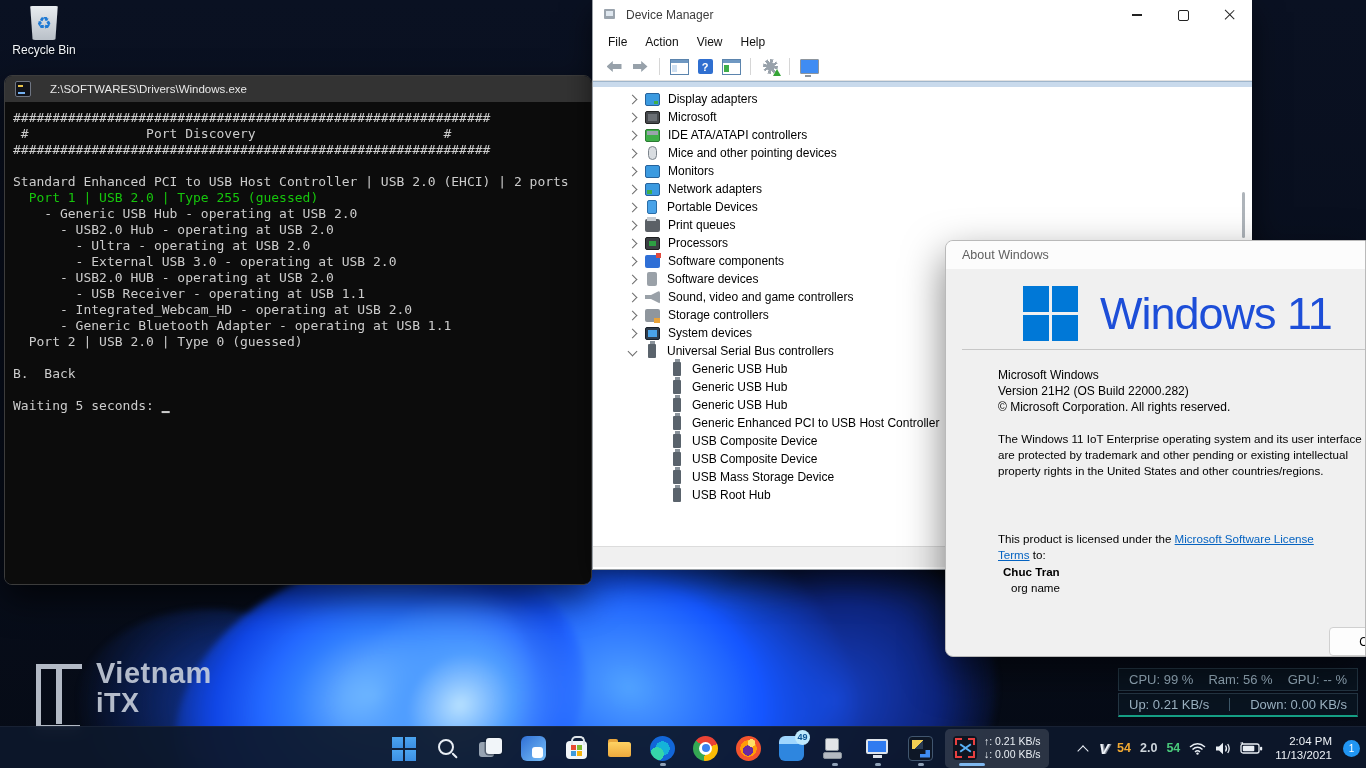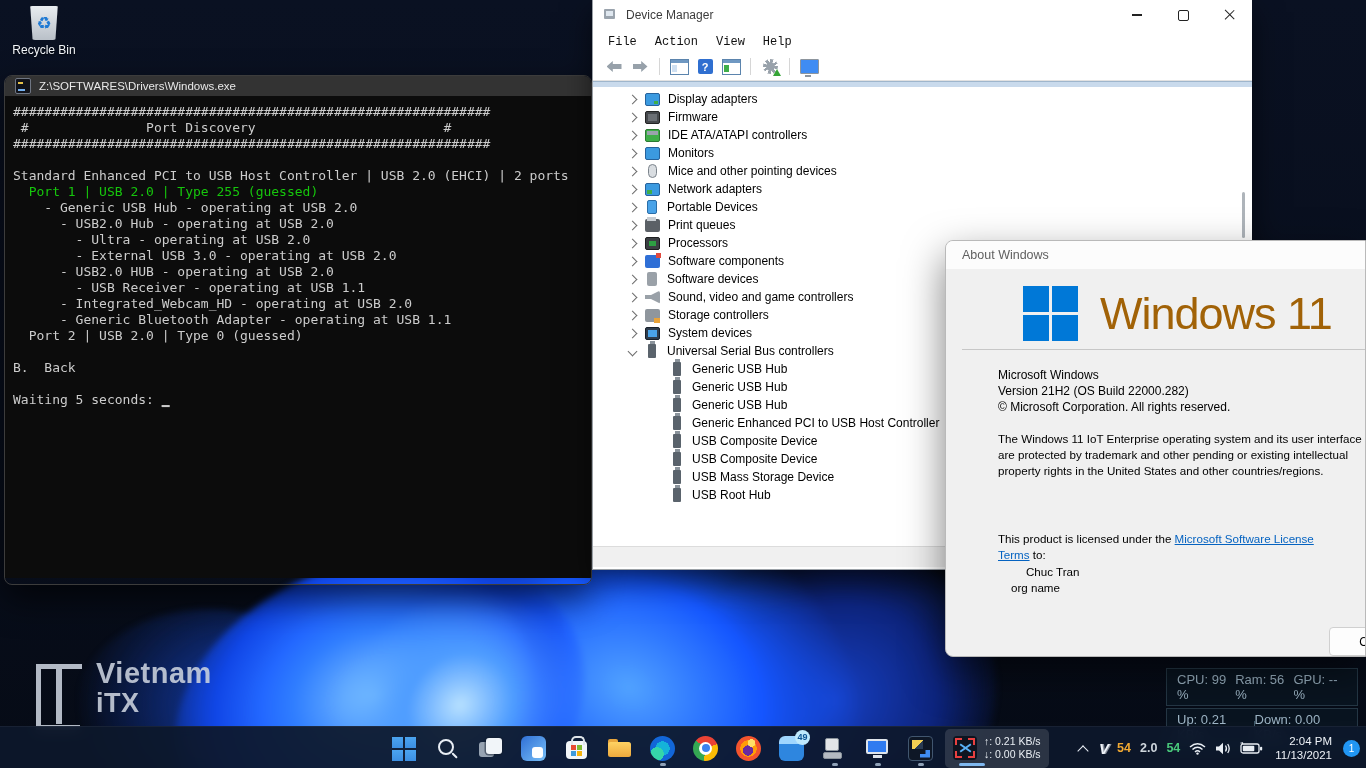--- a/index.html
+++ b/index.html
@@ -36,21 +36,21 @@
   .recycle{left:6px;top:6px;width:76px;text-align:center;z-index:2;cursor:default;}
   .bin{width:30px;height:34px;margin:0 auto;position:relative;
        background:linear-gradient(180deg,#e8ecf0,#b9c0c8);border-radius:3px 3px 6px 6px;
        clip-path:polygon(4% 0,96% 0,88% 100%,12% 100%);display:flex;align-items:center;justify-content:center;}
   .bin span{color:#1f7ad4;font-size:17px;line-height:17px;}
   .rb-label{color:#f2f5f9;font-size:12px;margin-top:3px;text-shadow:0 1px 2px rgba(0,0,0,.8);}
 
   
   .console{left:4px;top:75px;width:588px;height:510px;border-radius:8px;overflow:hidden;z-index:3;
            box-shadow:0 14px 34px rgba(0,0,0,.65);border:1px solid #3c3c3c;box-sizing:border-box;}
-  .con-title{height:20px;background:#333333;display:flex;align-items:center;padding:0 10px;}
+  .con-title{height:26px;background:#333333;display:flex;align-items:center;padding:0 10px;gap:11px;}
   .con-ico{width:14px;height:14px;border-radius:2px;margin-right:8px;
            background:#11131a;border:1px solid #6f7683;position:relative;}
   .con-ico::before{content:"";position:absolute;left:2px;top:3px;width:5px;height:2px;background:#e8c34a;}
   .con-ico::after{content:"";position:absolute;left:2px;bottom:2px;width:7px;height:2px;background:#74b0f0;}
   .con-title-text{color:#e8e8e8;font-size:11.5px;}
   .con-body{height:calc(100% - 26px);background:#0c0c0c;padding:8px 0 0 8px;box-sizing:border-box;}
   .cline{font-family:"DejaVu Sans Mono","Liberation Mono",monospace;font-size:13px;line-height:16px;
          min-height:16px;white-space:pre;color:#cccccc;}
   .cline.green{color:#16c60c;}
 
@@ -62,21 +62,21 @@
   .dm-title-ico::before{content:"";position:absolute;left:1px;top:0;width:11px;height:10px;background:#9aa3ad;border-radius:1px;}
   .dm-title-ico::after{content:"";position:absolute;left:3px;top:2px;width:7px;height:5px;background:#dfe7ef;}
   .dm-title-text{font-size:12px;color:#3c3c3c;flex:1;}
   .wc{width:46px;height:30px;display:flex;align-items:center;justify-content:center;cursor:default;}
   .wc-min i{width:10px;height:1.4px;background:#222;display:block;}
   .wc-max i{width:9px;height:9px;border:1.2px solid #222;border-radius:2px;display:block;}
   .wc-close{position:relative;}
   .wc-close i,.wc-close i::after{content:"";display:block;width:13px;height:1.4px;background:#222;transform:rotate(45deg);}
   .wc-close i::after{transform:rotate(90deg);}
   .dm-menu{height:23px;display:flex;align-items:center;padding-left:6px;background:#fff;}
-  .dm-menu span{font-size:12px;color:#111;padding:2px 9px;cursor:default;font-family:Liberation Mono, monospace;}
+  .dm-menu span{font-size:12px;color:#111;padding:2px 9px;cursor:default;}
   .dm-toolbar{height:27px;display:flex;align-items:center;padding-left:8px;background:#fff;border-bottom:1px solid #e2e2e2;}
   .tb-sep{width:1px;height:17px;background:#d6d6d6;margin:0 6px;}
   .tbi{width:22px;height:20px;display:flex;align-items:center;justify-content:center;margin:0 2px;cursor:default;}
   .arrL,.arrR{width:15px;height:11px;background:#97a1aa;}
   .arrL{clip-path:polygon(0 50%,42% 0,42% 28%,100% 28%,100% 72%,42% 72%,42% 100%);}
   .arrR{clip-path:polygon(100% 50%,58% 0,58% 28%,0 28%,0 72%,58% 72%,58% 100%);}
   .ico-pane{width:17px;height:14px;border:1px solid #5b84ad;background:#fff;position:relative;}
   .ico-pane::before{content:"";position:absolute;left:0;top:0;right:0;height:3px;background:#6f98c2;}
   .ico-pane::after{content:"";position:absolute;left:1px;top:5px;width:5px;height:7px;background:#cfe0f2;}
   .ico-pane.g::after{background:#3fae49;}
@@ -132,34 +132,34 @@
 
   
   .about{left:945px;top:240px;width:421px;height:417px;background:#f0f0f0;z-index:5;overflow:hidden;
          border-radius:8px 0 0 8px;border:1px solid #b9b9b9;box-sizing:border-box;
          box-shadow:0 16px 40px rgba(0,0,0,.5);}
   .about-title{height:28px;background:#fcfcfc;display:flex;align-items:center;padding-left:16px;
                font-size:12.5px;color:#5f5f5f;}
   .win-logo-row{position:absolute;left:77px;top:45px;display:flex;align-items:center;}
   .win-logo{width:55px;height:55px;display:grid;grid-template-columns:26px 26px;grid-template-rows:26px 26px;gap:3px;}
   .win-logo i{background:#0078d7;}
-  .win-wordmark{margin-left:22px;font-size:45px;color:#a16207;letter-spacing:-1px;white-space:nowrap;}
+  .win-wordmark{margin-left:22px;font-size:45px;color:#1d4ed8;letter-spacing:-1px;white-space:nowrap;}
   .about-divider{position:absolute;left:16px;right:0;top:108px;height:1px;background:#c7c7c7;}
   .about-info{position:absolute;left:52px;top:126px;font-size:12px;color:#000;line-height:16px;}
   .about-para{position:absolute;left:52px;top:190px;width:366px;font-size:11.6px;color:#000;line-height:16px;}
   .about-lic{position:absolute;left:52px;top:290px;width:320px;font-size:11.6px;color:#000;line-height:16px;}
   .about-lic a{color:#0563c1;text-decoration:underline;cursor:pointer;}
-  .about-name{position:absolute;left:80px;top:324px;font-size:11.6px;color:#000;}
+  .about-name{position:absolute;left:57px;top:324px;font-size:11.6px;color:#000;font-weight:bold;}
   .about-org{position:absolute;left:65px;top:340px;font-size:11.6px;color:#000;}
   .ok-btn{position:absolute;left:383px;top:386px;width:76px;height:27px;background:#fdfdfd;
           border:1px solid #d0d0d0;border-radius:4px;font-size:12px;color:#000;
           display:flex;align-items:center;justify-content:center;}
 
   
-  .stats{right:8px;top:668px;width:192px;z-index:4;font-size:13px;color:#9db4c4;border-radius:7px;}
+  .stats{right:8px;top:668px;width:240px;z-index:4;font-size:13px;color:#9db4c4;border-radius:7px;}
   .stats-row{background:rgba(10,22,34,.82);border:1px solid rgba(90,120,140,.35);padding:3px 10px;
              display:flex;align-items:center;justify-content:space-between;box-sizing:border-box;}
   .stats-row.r2{margin-top:2px;border-bottom:2px solid #16a085;}
   .stats-sep{width:1px;height:13px;background:#3f5a6b;}
 
   
   .taskbar{left:0;right:0;top:726px;height:42px;background:rgba(13,24,43,.93);z-index:6;
            border-top:1px solid rgba(255,255,255,.05);backdrop-filter:blur(6px);}
   .tb-center{position:absolute;left:384px;top:1px;height:40px;display:flex;align-items:center;gap:2px;}
   .tb-btn{width:41px;height:39px;border-radius:5px;display:flex;align-items:center;justify-content:center;
@@ -350,36 +350,36 @@
     <div class="dm-content">
       <div class="tree">
           <div class="trow">
             <span class="chev right"></span>
             <span class="ic ic-display"></span>
             <span class="tlabel">Display adapters</span>
           </div>
           <div class="trow">
             <span class="chev right"></span>
             <span class="ic ic-chip"></span>
-            <span class="tlabel">Firmware</span>
+            <span class="tlabel">Microsoft</span>
           </div>
           <div class="trow">
             <span class="chev right"></span>
             <span class="ic ic-ide"></span>
             <span class="tlabel">IDE ATA/ATAPI controllers</span>
           </div>
           <div class="trow">
             <span class="chev right"></span>
+            <span class="ic ic-mouse"></span>
+            <span class="tlabel">Mice and other pointing devices</span>
+          </div>
+          <div class="trow">
+            <span class="chev right"></span>
             <span class="ic ic-monitor"></span>
             <span class="tlabel">Monitors</span>
-          </div>
-          <div class="trow">
-            <span class="chev right"></span>
-            <span class="ic ic-mouse"></span>
-            <span class="tlabel">Mice and other pointing devices</span>
           </div>
           <div class="trow">
             <span class="chev right"></span>
             <span class="ic ic-network"></span>
             <span class="tlabel">Network adapters</span>
           </div>
           <div class="trow">
             <span class="chev right"></span>
             <span class="ic ic-portable"></span>
             <span class="tlabel">Portable Devices</span>

